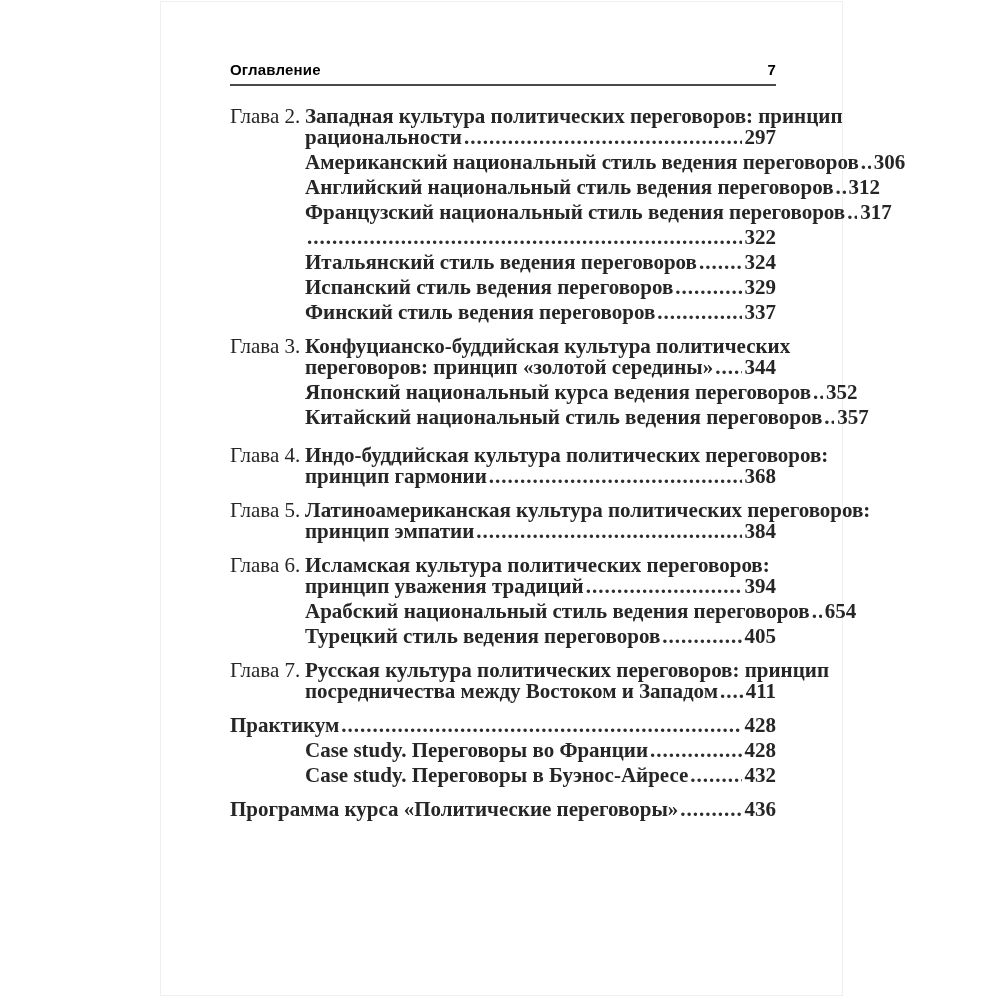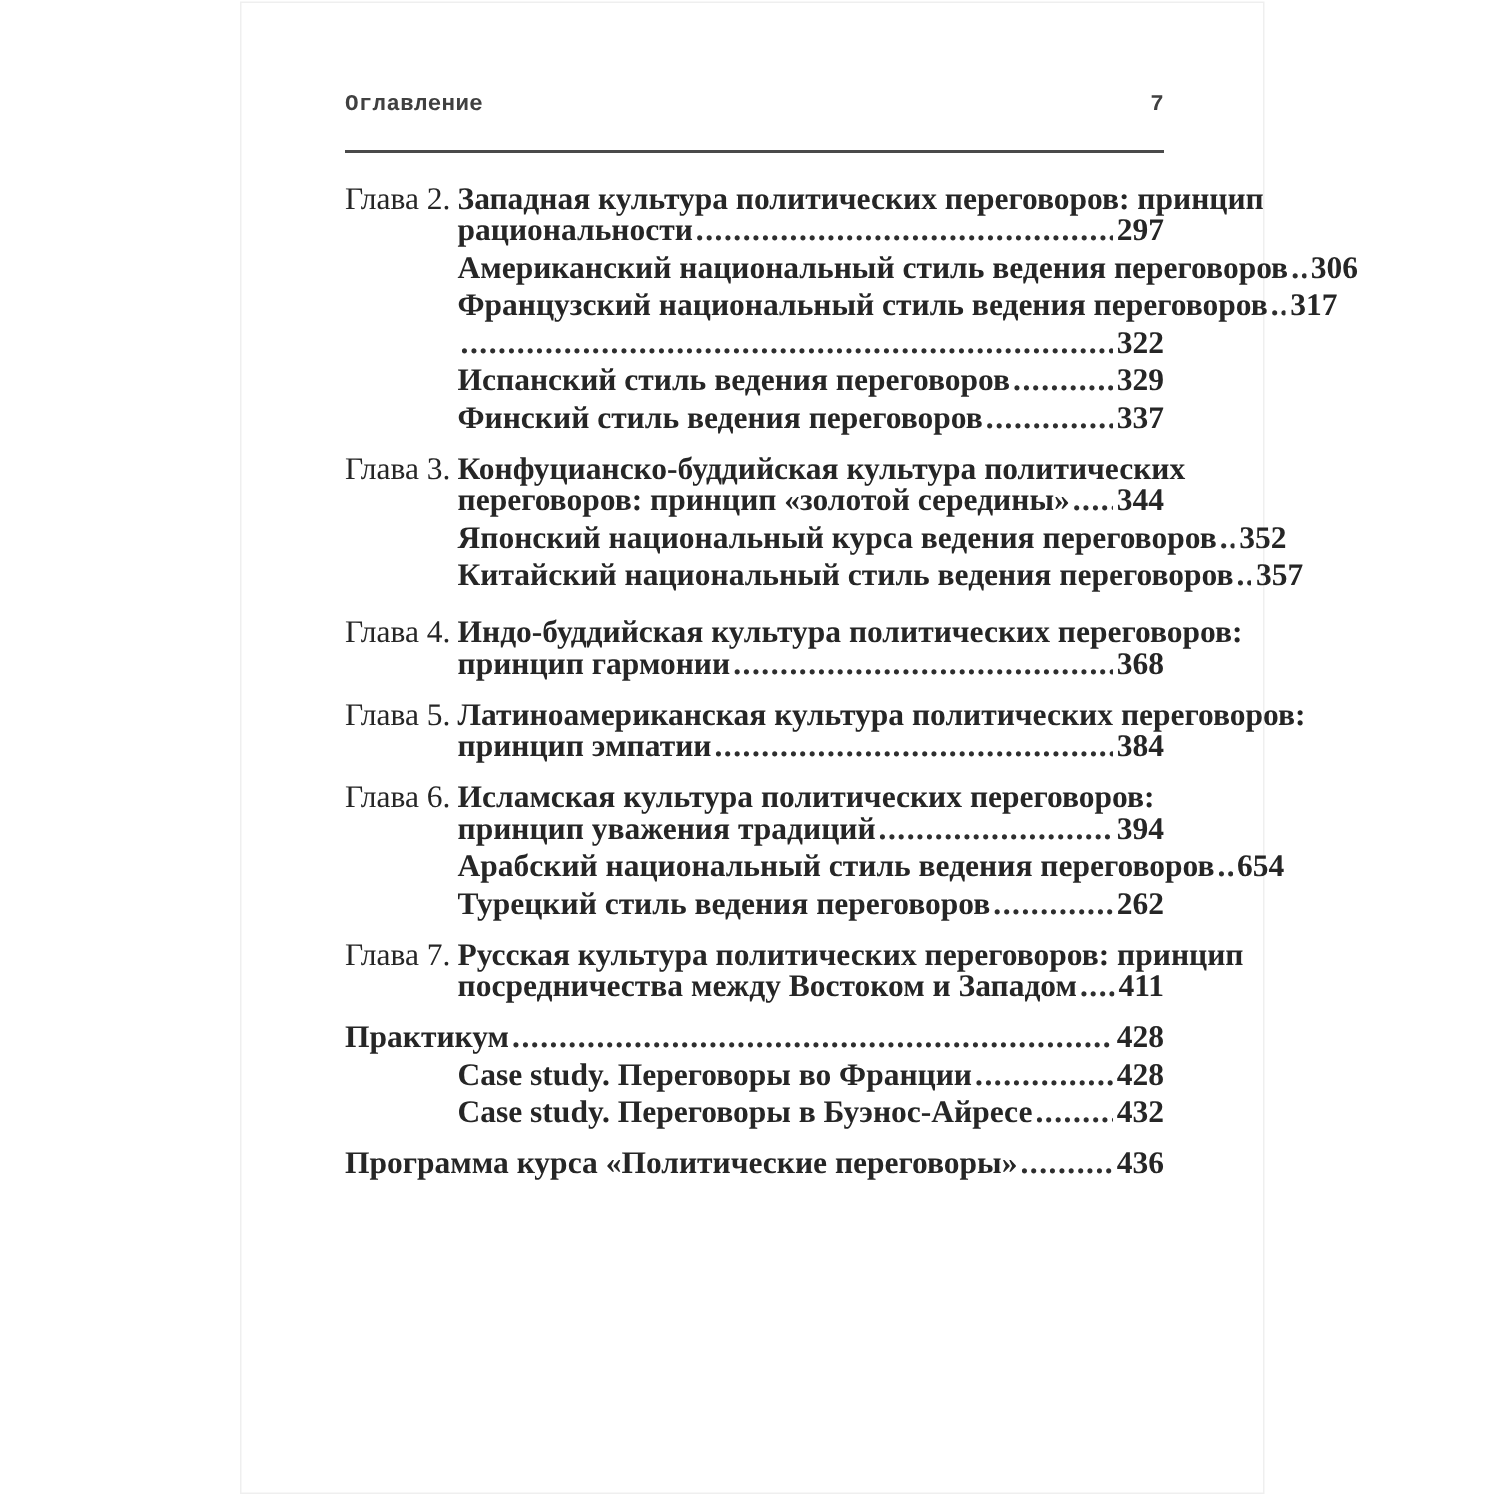--- a/index.html
+++ b/index.html
@@ -24,26 +24,26 @@
   .content {
     position: absolute;
     left: 230px;
     top: 62px;
     width: 546px;
   }
   .header {
     display: flex;
     justify-content: space-between;
     align-items: flex-end;
-    font-family: Liberation Mono, monospace;
+    font-family: Liberation Sans, sans-serif;
     font-weight: bold;
     font-size: 15px;
     line-height: 16px;
-    color: #404040;
-    padding-bottom: 22px;
+    color: #000000;
+    padding-bottom: 6px;
     border-bottom: 2px solid #4a4a4a;
     letter-spacing: 0.2px;
   }
   .toc {
     margin-top: 20px;
     font-size: 21px;
     line-height: 21px;
     color: #262626;
   }
   .entry {
@@ -110,39 +110,59 @@
             <span class="txt">Американский национальный стиль ведения переговоров</span>
             <span class="dots"></span>
             <span class="pg">306</span>
           </div>
         </div>
   </div>
       <div class="entry sub">
     <span class="label"></span>
     <div class="body">
           <div class="line leader">
+            <span class="txt">Английский национальный стиль ведения переговоров</span>
+            <span class="dots"></span>
+            <span class="pg">312</span>
+          </div>
+        </div>
+  </div>
+      <div class="entry sub">
+    <span class="label"></span>
+    <div class="body">
+          <div class="line leader">
             <span class="txt">Французский национальный стиль ведения переговоров</span>
             <span class="dots"></span>
             <span class="pg">317</span>
           </div>
         </div>
   </div>
       <div class="entry sub">
     <span class="label"></span>
     <div class="body">
           <div class="line leader">
             <span class="dots"></span>
             <span class="pg">322</span>
           </div>
         </div>
   </div>
       <div class="entry sub">
     <span class="label"></span>
     <div class="body">
           <div class="line leader">
+            <span class="txt">Итальянский стиль ведения переговоров</span>
+            <span class="dots"></span>
+            <span class="pg">324</span>
+          </div>
+        </div>
+  </div>
+      <div class="entry sub">
+    <span class="label"></span>
+    <div class="body">
+          <div class="line leader">
             <span class="txt">Испанский стиль ведения переговоров</span>
             <span class="dots"></span>
             <span class="pg">329</span>
           </div>
         </div>
   </div>
       <div class="entry sub">
     <span class="label"></span>
     <div class="body">
           <div class="line leader">
@@ -228,21 +248,21 @@
             <span class="pg">654</span>
           </div>
         </div>
   </div>
       <div class="entry sub">
     <span class="label"></span>
     <div class="body">
           <div class="line leader">
             <span class="txt">Турецкий стиль ведения переговоров</span>
             <span class="dots"></span>
-            <span class="pg">262</span>
+            <span class="pg">405</span>
           </div>
         </div>
   </div>
       <div class="entry chapter gap">
     <span class="label">Глава 7.</span>
     <div class="body">
           <div class="line"><span class="txt">Русская культура политических переговоров: принцип</span></div>
           <div class="line leader">
             <span class="txt">посредничества между Востоком и Западом</span>
             <span class="dots"></span>

